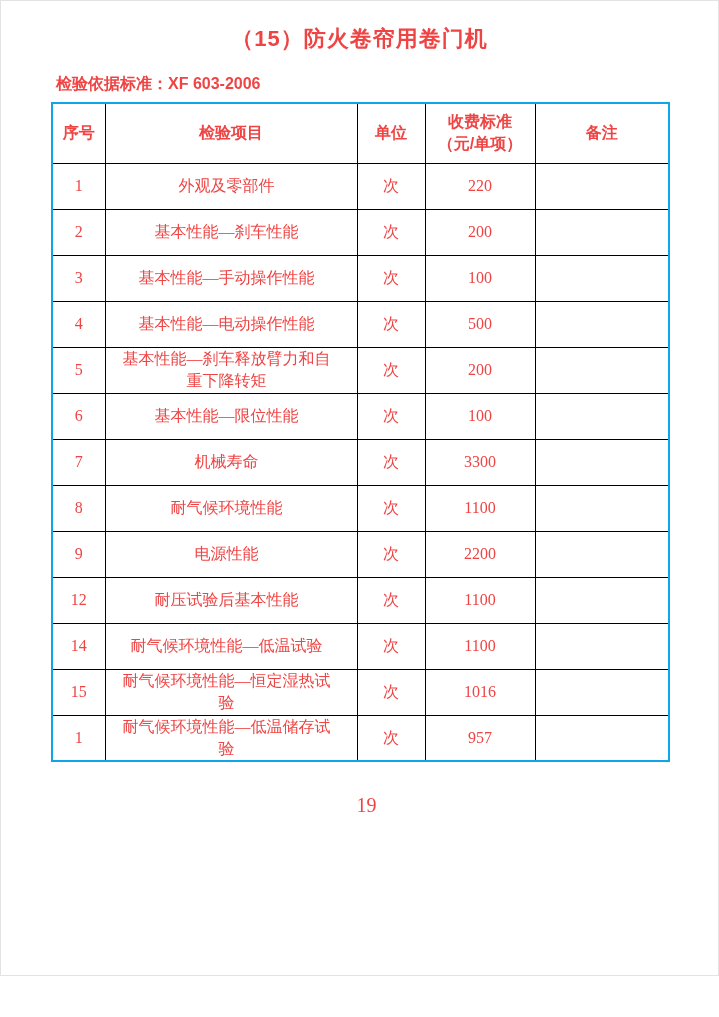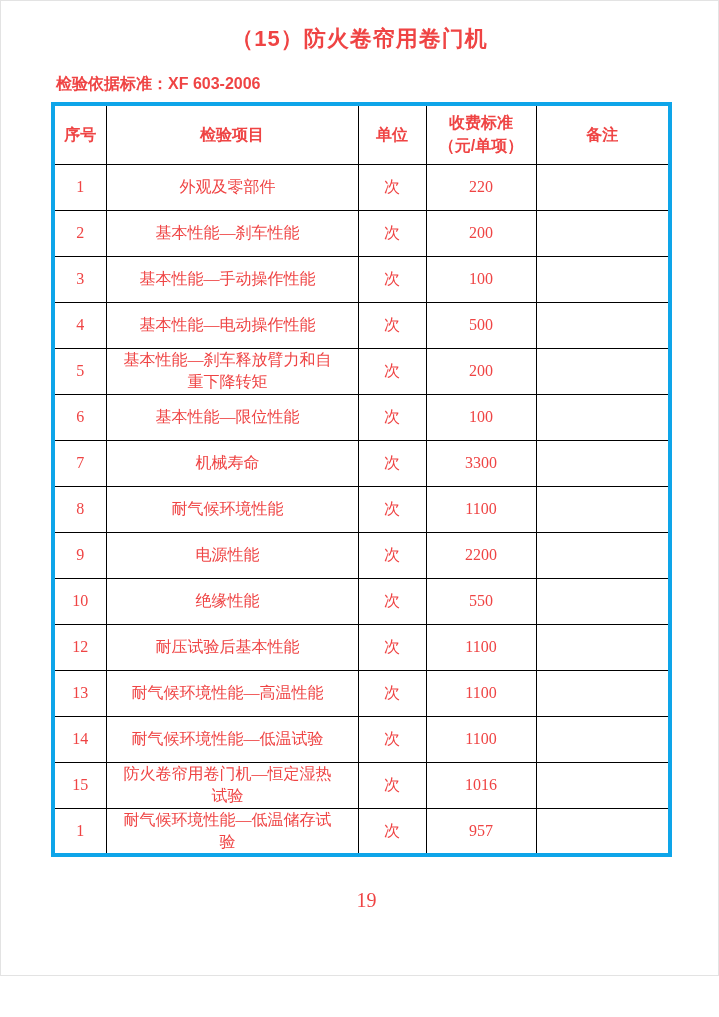--- a/index.html
+++ b/index.html
@@ -33,21 +33,21 @@
     font-size: 16px;
     line-height: 18px;
     font-weight: bold;
     font-family: "Liberation Sans", sans-serif;
   }
   .fee-table {
     margin: 9px 0 0 50px;
     width: 617px;
     border-collapse: collapse;
     table-layout: fixed;
-    border: 4px solid #0ea5e9;
+    border: 2px solid #0ea5e9;
     font-size: 16px;
   }
   .fee-table th,
   .fee-table td {
     border: 1px solid #000000;
     vertical-align: middle;
     text-align: center;
     padding: 0;
     line-height: 1.4;
     overflow: hidden;
@@ -159,50 +159,36 @@
     <td class="c-remark"></td>
   </tr>
         <tr>
     <td class="c-no">9</td>
     <td class="c-item">电源性能</td>
     <td class="c-unit">次</td>
     <td class="c-fee">2200</td>
     <td class="c-remark"></td>
   </tr>
         <tr>
-    <td class="c-no">10</td>
-    <td class="c-item">绝缘性能</td>
-    <td class="c-unit">次</td>
-    <td class="c-fee">550</td>
-    <td class="c-remark"></td>
-  </tr>
-        <tr>
     <td class="c-no">12</td>
     <td class="c-item">耐压试验后基本性能</td>
     <td class="c-unit">次</td>
     <td class="c-fee">1100</td>
     <td class="c-remark"></td>
   </tr>
         <tr>
-    <td class="c-no">13</td>
-    <td class="c-item">耐气候环境性能—高温性能</td>
-    <td class="c-unit">次</td>
-    <td class="c-fee">1100</td>
-    <td class="c-remark"></td>
-  </tr>
-        <tr>
     <td class="c-no">14</td>
     <td class="c-item">耐气候环境性能—低温试验</td>
     <td class="c-unit">次</td>
     <td class="c-fee">1100</td>
     <td class="c-remark"></td>
   </tr>
         <tr>
     <td class="c-no">15</td>
-    <td class="c-item">防火卷帘用卷门机—恒定湿热试验</td>
+    <td class="c-item">耐气候环境性能—恒定湿热试验</td>
     <td class="c-unit">次</td>
     <td class="c-fee">1016</td>
     <td class="c-remark"></td>
   </tr>
         <tr>
     <td class="c-no">1</td>
     <td class="c-item">耐气候环境性能—低温储存试验</td>
     <td class="c-unit">次</td>
     <td class="c-fee">957</td>
     <td class="c-remark"></td>

